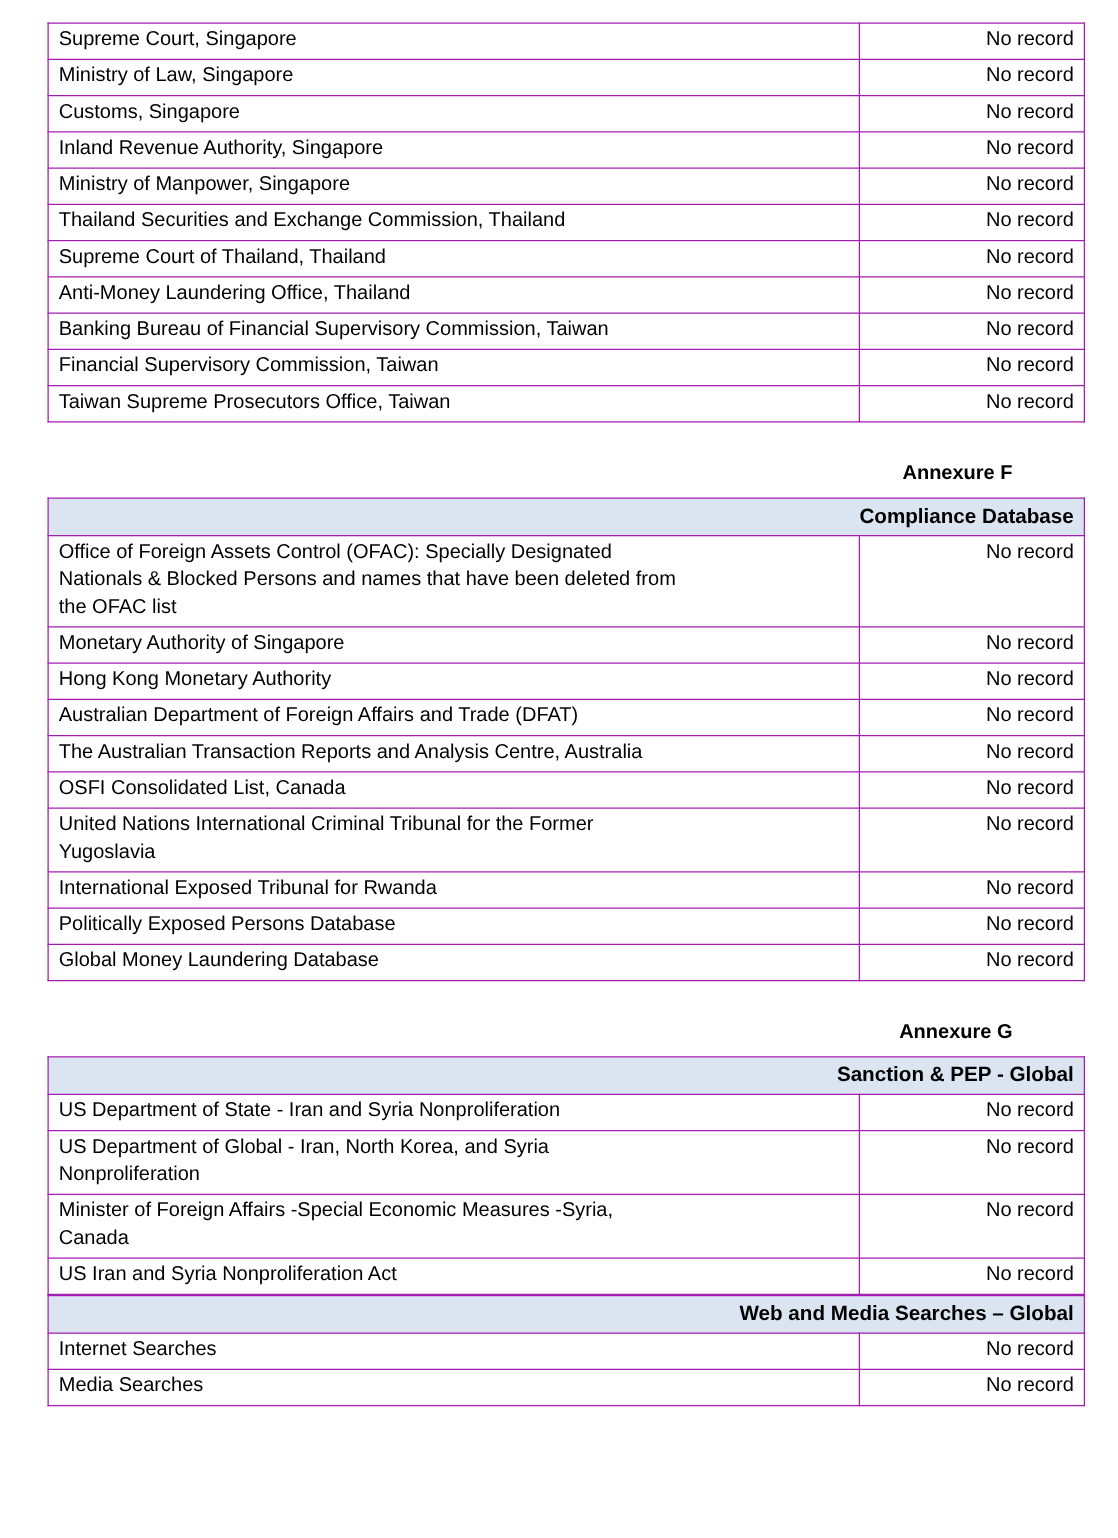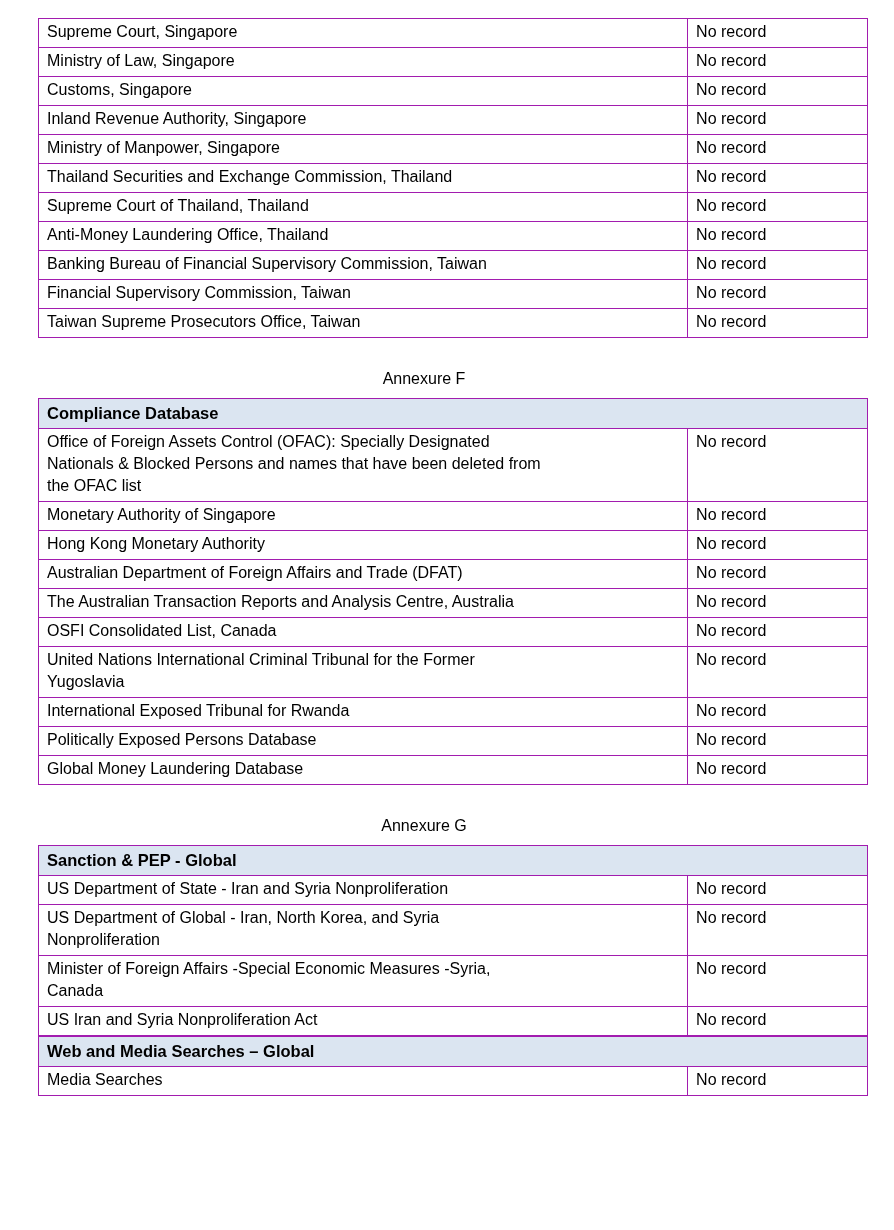--- a/index.html
+++ b/index.html
@@ -18,33 +18,33 @@
     width: 100%;
     table-layout: fixed;
   }
   table.report td {
     border: 1px solid #a21caf;
     padding: 2px 8px 4px 8px;
     vertical-align: top;
     line-height: 22px;
   }
   td.source { white-space: pre-line; overflow-wrap: break-word; }
-  td.result { text-align: left; }
+  td.result { text-align: right; }
   tr.title-row td {
     background: #dbe5f1;
     font-weight: bold;
-    text-align: left;
+    text-align: right;
     font-size: 16.5px;
     padding: 3px 8px 4px 8px;
     white-space: normal;
   }
   .annexure {
-    font-weight: normal;
+    font-weight: bold;
     font-size: 16px;
-    text-align: center;
+    text-align: right;
     margin: 32px 58px 10px 0;
   }
 </style>
 </head>
 <body>
 
 <div class="page" id="page">
     <table class="report">
       <colgroup>
         <col style="width: 78.3%;">
@@ -185,18 +185,22 @@
     <table class="report">
       <colgroup>
         <col style="width: 78.3%;">
         <col style="width: 21.7%;">
       </colgroup>
       <tbody>
         <tr class="title-row">
           <td colspan="2">Web and Media Searches – Global</td>
         </tr>
         <tr>
+          <td class="source">Internet Searches</td>
+          <td class="result">No record</td>
+        </tr>
+        <tr>
           <td class="source">Media Searches</td>
           <td class="result">No record</td>
         </tr>
       </tbody>
     </table>
   </div>
 
 </body></html>

